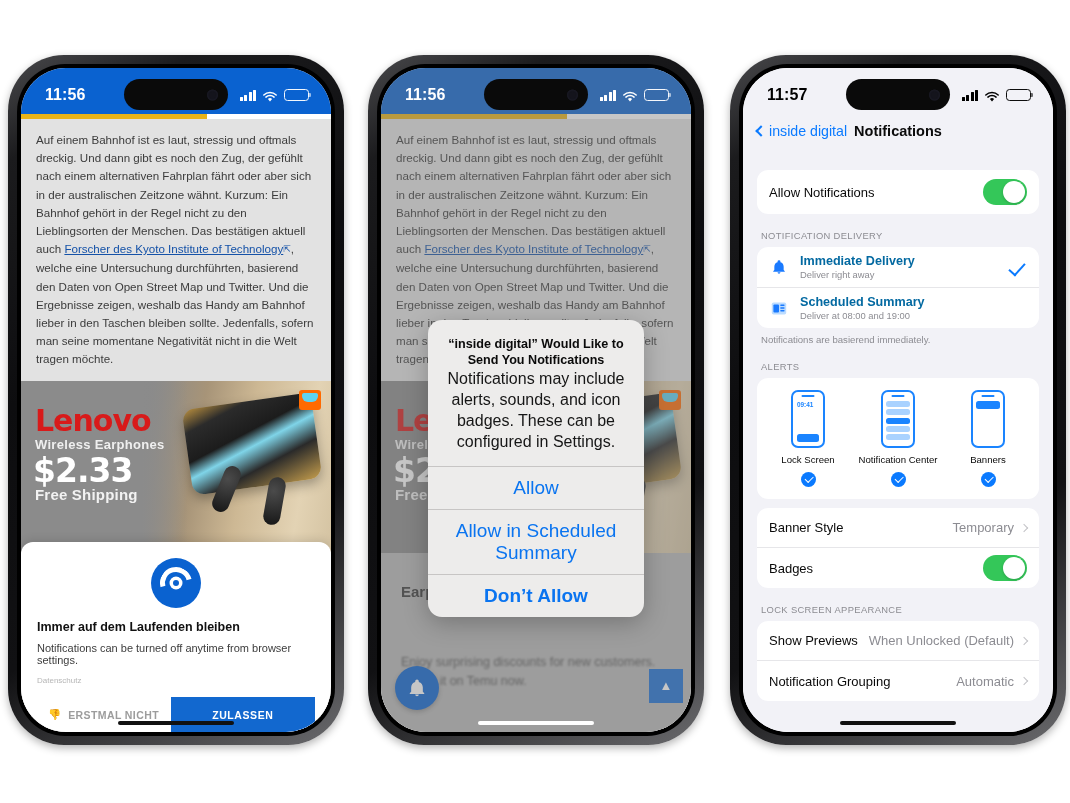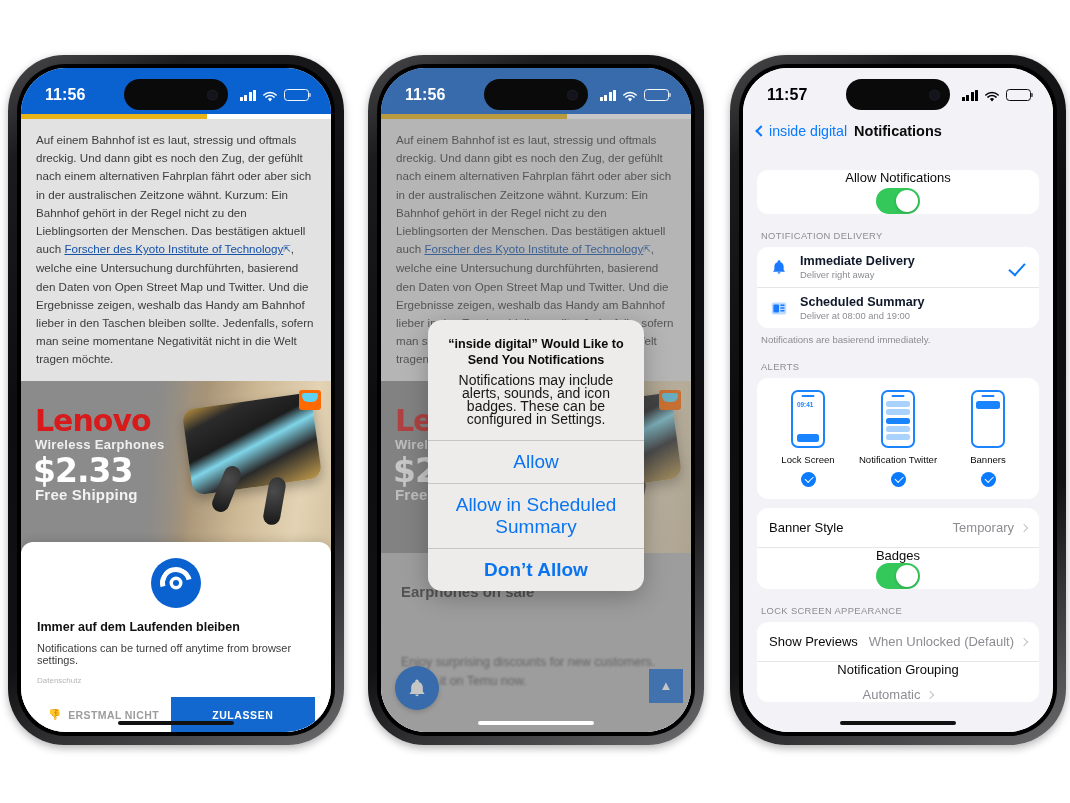--- a/index.html
+++ b/index.html
@@ -244,21 +244,21 @@
     width:216px;
     background:#edeceb;
     border-radius:14px;
     overflow:hidden;
     box-shadow: 0 6px 24px rgba(0,0,0,.25);
     text-align:center;
     font-family:"Liberation Sans", sans-serif;
   }
   .dlg-head { padding:16px 14px 14px 14px; }
   .dlg-title { font-size:12.6px; font-weight:700; color:#0a0a0a; line-height:16px; }
-  .dlg-msg { font-size:14px; color:#161616; line-height:13px; margin-top:6px; }
+  .dlg-msg { font-size:16px; color:#161616; line-height:21px; }
   .dlg-btn {
     border-top:.6px solid #c7c5c4;
     padding:10px 4px; font-size:19px; color:#0a74f0;
   }
   .dlg-btn.bold { font-weight:700; }
 
   
   .settings { position:absolute; inset:0; background:#f2f2f7; }
   .nav {
     position:absolute; top:46px; left:0; right:0; height:34px;
@@ -282,39 +282,39 @@
   .grp-hdr {
     font-size:9.4px; color:#8c8c92; letter-spacing:.35px;
     padding:16px 12px 6px 4px; text-transform:uppercase;
   }
   .grp-ftr { font-size:9.6px; color:#8c8c92; padding:6px 4px 0 4px; }
   .row {
     display:flex; align-items:center; justify-content:space-between;
     padding:0 12px; min-height:40px;
     border-bottom:.6px solid #e6e6e9;
   }
-  .row:last-child { border-bottom:none;flex-direction:column; }
+  .row:last-child { border-bottom:none; }
   .row-lbl { font-size:13px; color:#0a0a0a; }
   .row-val { font-size:13px; color:#8c8c92; display:flex; align-items:center; gap:7px; }
   .chev-r {
     width:6px; height:6px; border-right:1.6px solid #c2c2c6; border-top:1.6px solid #c2c2c6;
     transform: rotate(45deg); display:inline-block;
   }
   .toggle {
     width:44px; height:26px; border-radius:14px; background:#34c759; position:relative; flex:none;
   }
   .toggle .knob {
     position:absolute; top:2px; right:2px; width:22px; height:22px;
     border-radius:50%; background:#fff; box-shadow:0 1px 3px rgba(0,0,0,.2);
   }
   .drow { display:flex; align-items:center; gap:11px; padding:7px 12px; border-bottom:.6px solid #e6e6e9; min-height:40px;}
   .drow:last-child{border-bottom:none;}
   .drow .dicon { width:20px; display:flex; justify-content:center; flex:none; }
   .drow .dtext { flex:1; }
-  .drow .dt1 { font-size:12.6px; font-weight:600; color:#0f172a; }
+  .drow .dt1 { font-size:12.6px; font-weight:600; color:#0369a1; }
   .drow .dt2 { font-size:9.4px; color:#8c8c92; margin-top:1px; }
   .check {
     width:16px; height:9px; border-left:2.2px solid #0a7aff; border-bottom:2.2px solid #0a7aff;
     transform: rotate(-48deg); flex:none; margin-right:2px;
   }
   .alerts-grp {
     background:#fff; border-radius:11px; padding:12px 6px 12px 6px;
     display:flex; justify-content:space-around;
   }
   .alert-item { text-align:center; width:33%; }
@@ -592,21 +592,21 @@
               </div>
               <div class="alert-item">
                 <div class="mini-phone">
                   <span class="notch"></span>
                   <div class="mp-bar lite h6" style="margin-top:5px"></div>
                   <div class="mp-bar lite h6"></div>
                   <div class="mp-bar h6" style="margin-top:3px"></div>
                   <div class="mp-bar lite h6"></div>
                   <div class="mp-bar lite h6"></div>
                 </div>
-                <div class="alert-lbl">Notification Twitter</div>
+                <div class="alert-lbl">Notification Center</div>
                 <div class="alert-check"></div>
               </div>
               <div class="alert-item">
                 <div class="mini-phone">
                   <span class="notch"></span>
                   <div class="mp-bar" style="margin-top:5px"></div>
                 </div>
                 <div class="alert-lbl">Banners</div>
                 <div class="alert-check"></div>
               </div>

